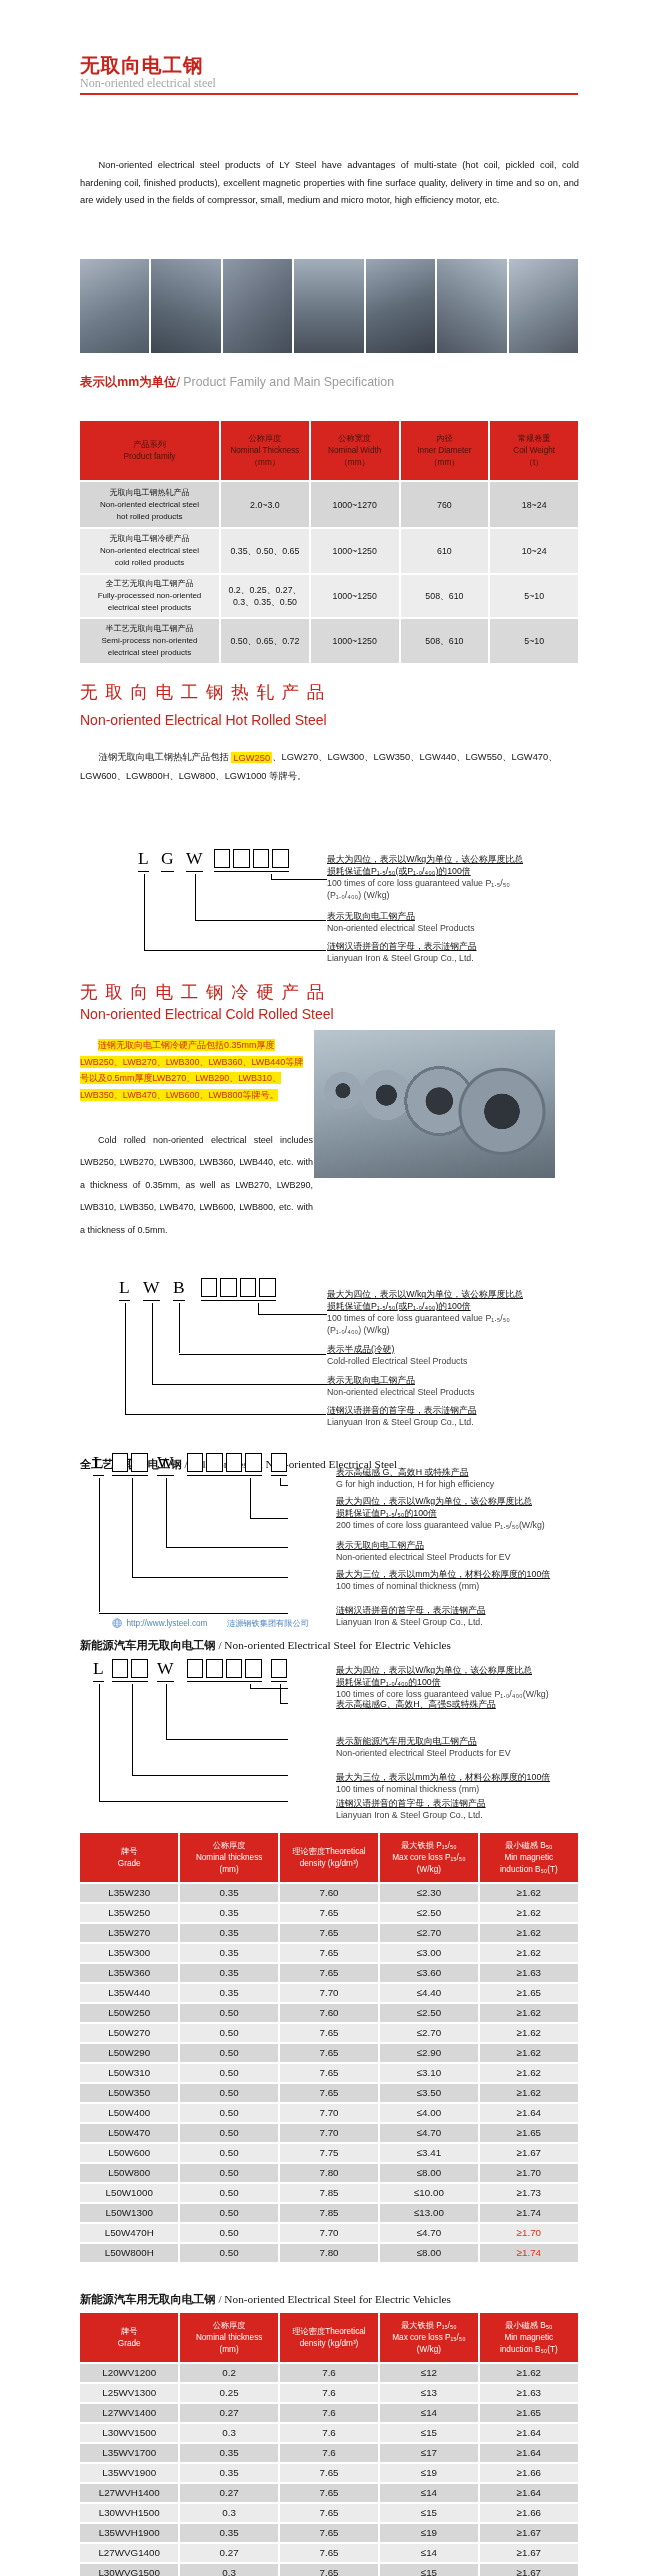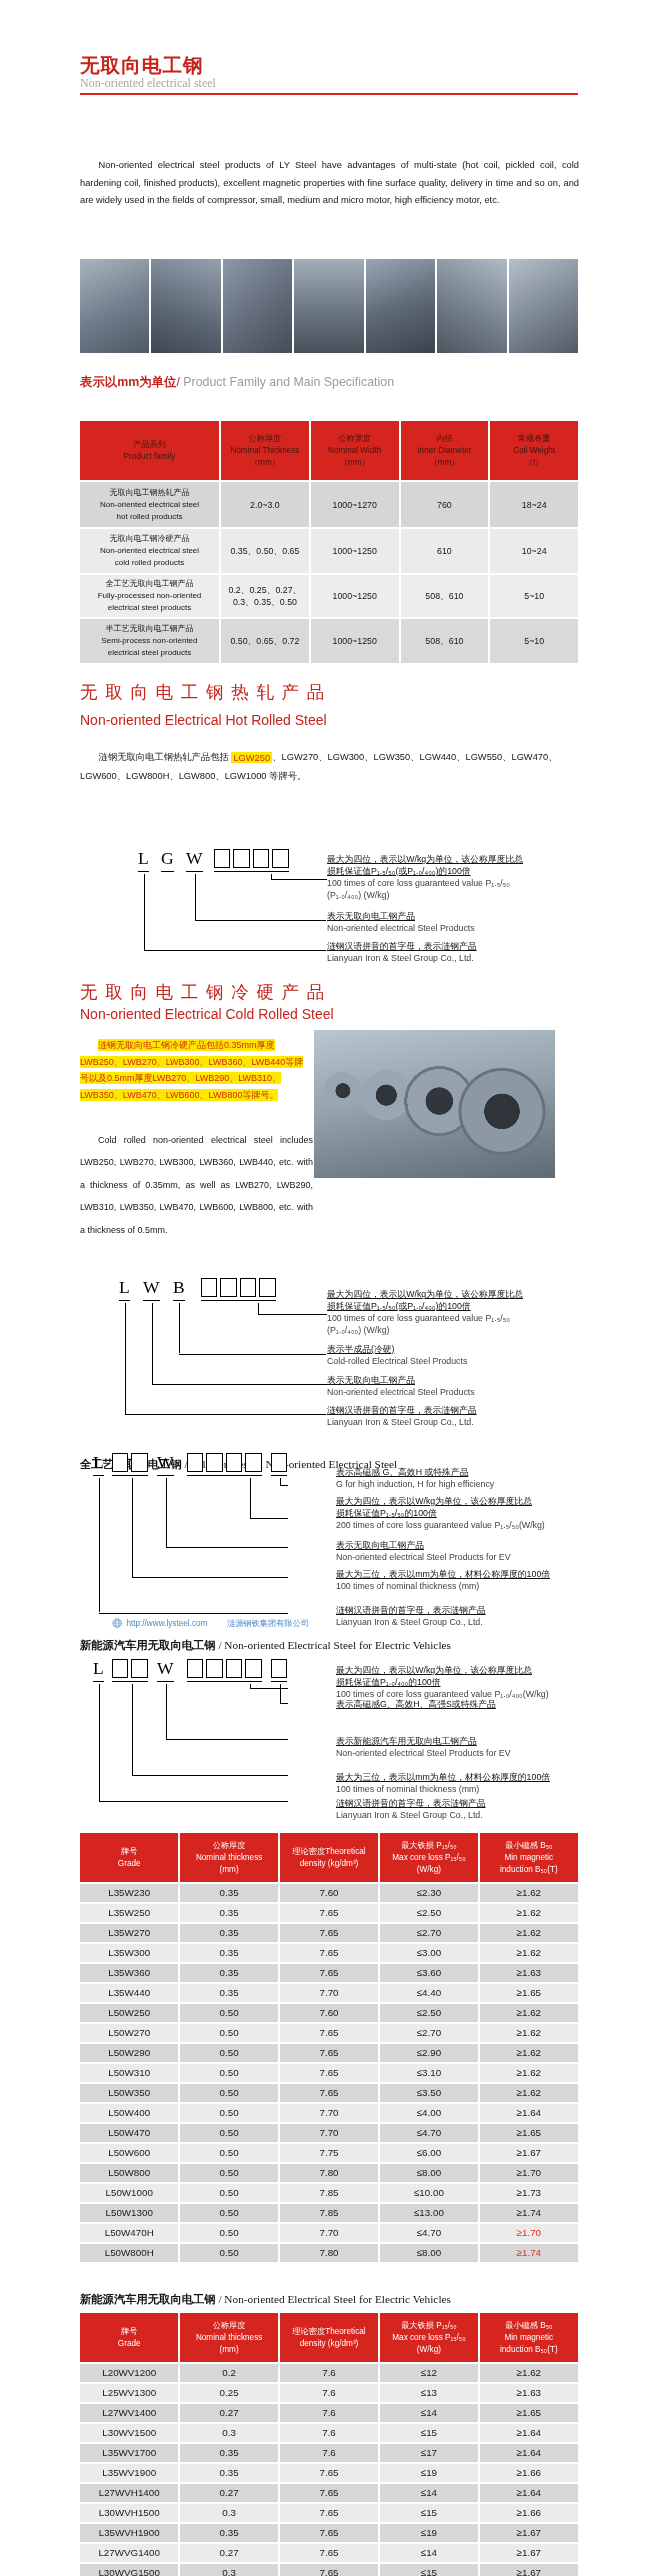--- a/index.html
+++ b/index.html
@@ -521,21 +521,21 @@
           <div class="td">0.50</div>
           <div class="td">7.70</div>
           <div class="td">≤4.70</div>
           <div class="td">≥1.65</div>
         </div>
 
         <div class="tr">
           <div class="td">L50W600</div>
           <div class="td">0.50</div>
           <div class="td">7.75</div>
-          <div class="td">≤6.00</div>
+          <div class="td">≤3.41</div>
           <div class="td">≥1.67</div>
         </div>
 
         <div class="tr">
           <div class="td">L50W800</div>
           <div class="td">0.50</div>
           <div class="td">7.80</div>
           <div class="td">≤8.00</div>
           <div class="td">≥1.70</div>
         </div>

